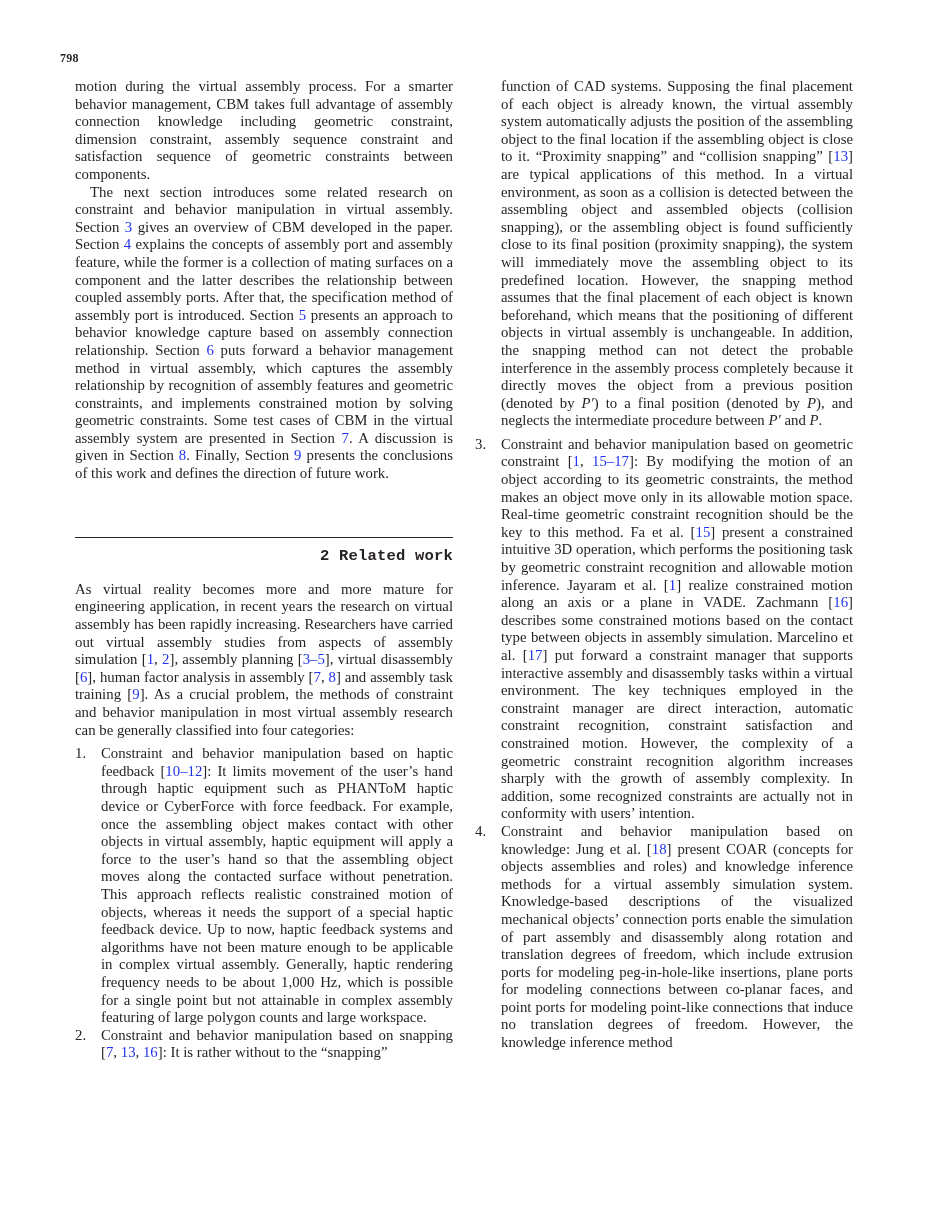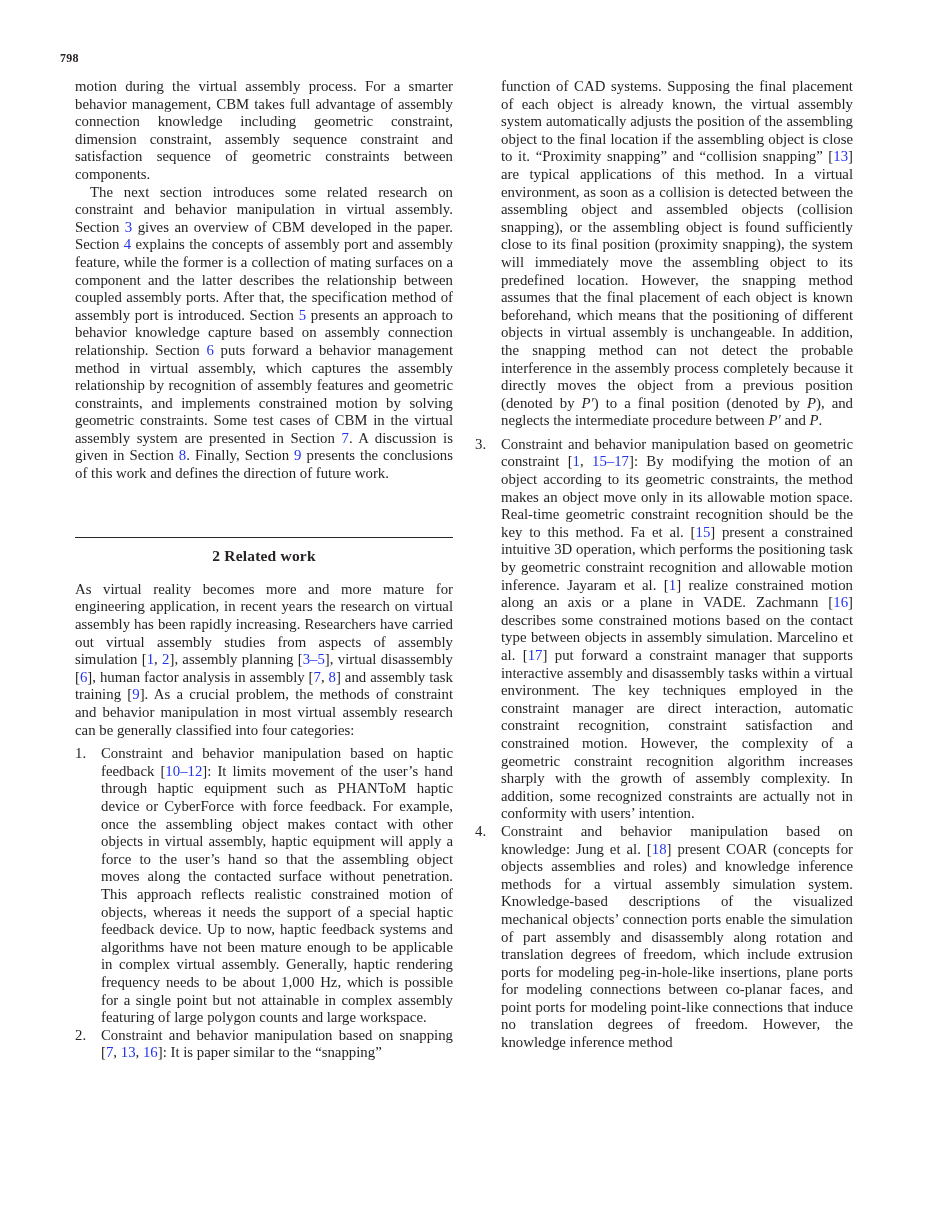--- a/index.html
+++ b/index.html
@@ -33,25 +33,25 @@
   .col-left{left:75px;}
   .col-right{left:475px;}
   p.para{margin:0;padding:0;}
   p.para.ind{text-indent:15px;}
   .ref{color:var(--link);}
   .it{font-style:italic;}
   .section-block{margin-top:54px;margin-bottom:15px;}
   .rule{height:1.2px;background:var(--rule);width:100%;}
   h2.section-heading{
     margin:8px 0 0 0;
-    font-family:Liberation Serif, serif;
+    font-family:Liberation Mono, monospace;
     font-weight:700;
     font-size:15.5px;line-height:20px;
     letter-spacing:0.2px;
-    text-align:center;
+    text-align:right;
     color:var(--text);
   }
   ol.cat-list{list-style:none;margin:6px 0 0 0;padding:0;}
   ol.cat-list li{
     position:relative;
     margin:0;padding:0 0 0 26px;
   }
   ol.cat-list li .num{
     position:absolute;left:0;top:0;
   }
@@ -75,21 +75,21 @@
     <div id="left-section-paras">
         <p class="para"><span>As virtual reality becomes more and more mature for engineering application, in recent years the research on virtual assembly has been rapidly increasing. Researchers have carried out virtual assembly studies from aspects of assembly simulation [</span><span class="ref">1</span><span>, </span><span class="ref">2</span><span>], assembly planning [</span><span class="ref">3–5</span><span>], virtual disassembly [</span><span class="ref">6</span><span>], human factor analysis in assembly [</span><span class="ref">7</span><span>, </span><span class="ref">8</span><span>] and assembly task training [</span><span class="ref">9</span><span>]. As a crucial problem, the methods of constraint and behavior manipulation in most virtual assembly research can be generally classified into four categories:</span></p>
       </div>
     <ol class="cat-list" id="left-list">
         <li>
           <span class="num">1.</span>
           <div><span>Constraint and behavior manipulation based on haptic feedback [</span><span class="ref">10–12</span><span>]: It limits movement of the user’s hand through haptic equipment such as PHANToM haptic device or CyberForce with force feedback. For example, once the assembling object makes contact with other objects in virtual assembly, haptic equipment will apply a force to the user’s hand so that the assembling object moves along the contacted surface without penetration. This approach reflects realistic constrained motion of objects, whereas it needs the support of a special haptic feedback device. Up to now, haptic feedback systems and algorithms have not been mature enough to be applicable in complex virtual assembly. Generally, haptic rendering frequency needs to be about 1,000 Hz, which is possible for a single point but not attainable in complex assembly featuring of large polygon counts and large workspace.</span></div>
         </li>
         <li>
           <span class="num">2.</span>
-          <div><span>Constraint and behavior manipulation based on snapping [</span><span class="ref">7</span><span>, </span><span class="ref">13</span><span>, </span><span class="ref">16</span><span>]: It is paper similar to the “snapping”</span></div>
+          <div><span>Constraint and behavior manipulation based on snapping [</span><span class="ref">7</span><span>, </span><span class="ref">13</span><span>, </span><span class="ref">16</span><span>]: It is rather without to the “snapping”</span></div>
         </li>
       </ol>
   </section>
 
   <section class="col col-right">
     <div class="list-cont" id="right-cont"><span>function of CAD systems. Supposing the final placement of each object is already known, the virtual assembly system automatically adjusts the position of the assembling object to the final location if the assembling object is close to it. “Proximity snapping” and “collision snapping” [</span><span class="ref">13</span><span>] are typical applications of this method. In a virtual environment, as soon as a collision is detected between the assembling object and assembled objects (collision snapping), or the assembling object is found sufficiently close to its final position (proximity snapping), the system will immediately move the assembling object to its predefined location. However, the snapping method assumes that the final placement of each object is known beforehand, which means that the positioning of different objects in virtual assembly is unchangeable. In addition, the snapping method can not detect the probable interference in the assembly process completely because it directly moves the object from a previous position (denoted by </span><span class="it">P′</span><span>) to a final position (denoted by </span><span class="it">P</span><span>), and neglects the intermediate procedure between </span><span class="it">P′</span><span> and </span><span class="it">P</span><span>.</span></div>
     <ol class="cat-list" id="right-list">
         <li>
           <span class="num">3.</span>
           <div><span>Constraint and behavior manipulation based on geometric constraint [</span><span class="ref">1</span><span>, </span><span class="ref">15–17</span><span>]: By modifying the motion of an object according to its geometric constraints, the method makes an object move only in its allowable motion space. Real-time geometric constraint recognition should be the key to this method. Fa et al. [</span><span class="ref">15</span><span>] present a constrained intuitive 3D operation, which performs the positioning task by geometric constraint recognition and allowable motion inference. Jayaram et al. [</span><span class="ref">1</span><span>] realize constrained motion along an axis or a plane in VADE. Zachmann [</span><span class="ref">16</span><span>] describes some constrained motions based on the contact type between objects in assembly simulation. Marcelino et al. [</span><span class="ref">17</span><span>] put forward a constraint manager that supports interactive assembly and disassembly tasks within a virtual environment. The key techniques employed in the constraint manager are direct interaction, automatic constraint recognition, constraint satisfaction and constrained motion. However, the complexity of a geometric constraint recognition algorithm increases sharply with the growth of assembly complexity. In addition, some recognized constraints are actually not in conformity with users’ intention.</span></div>

